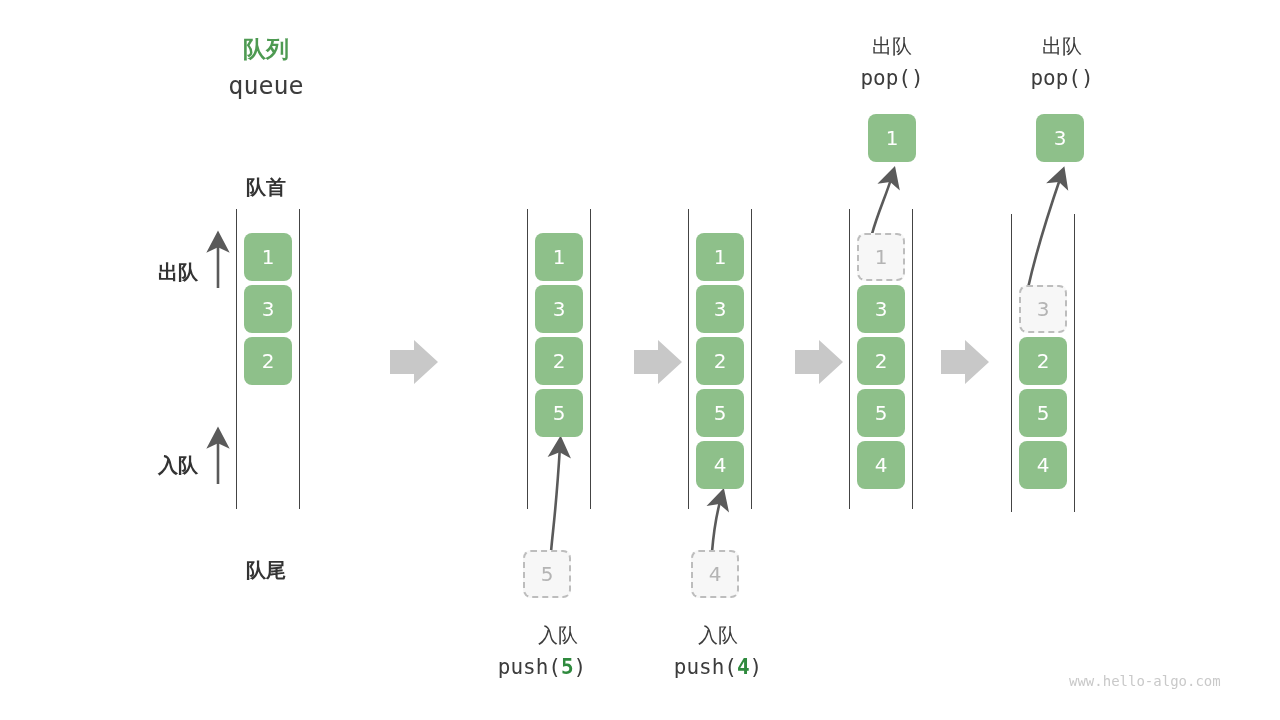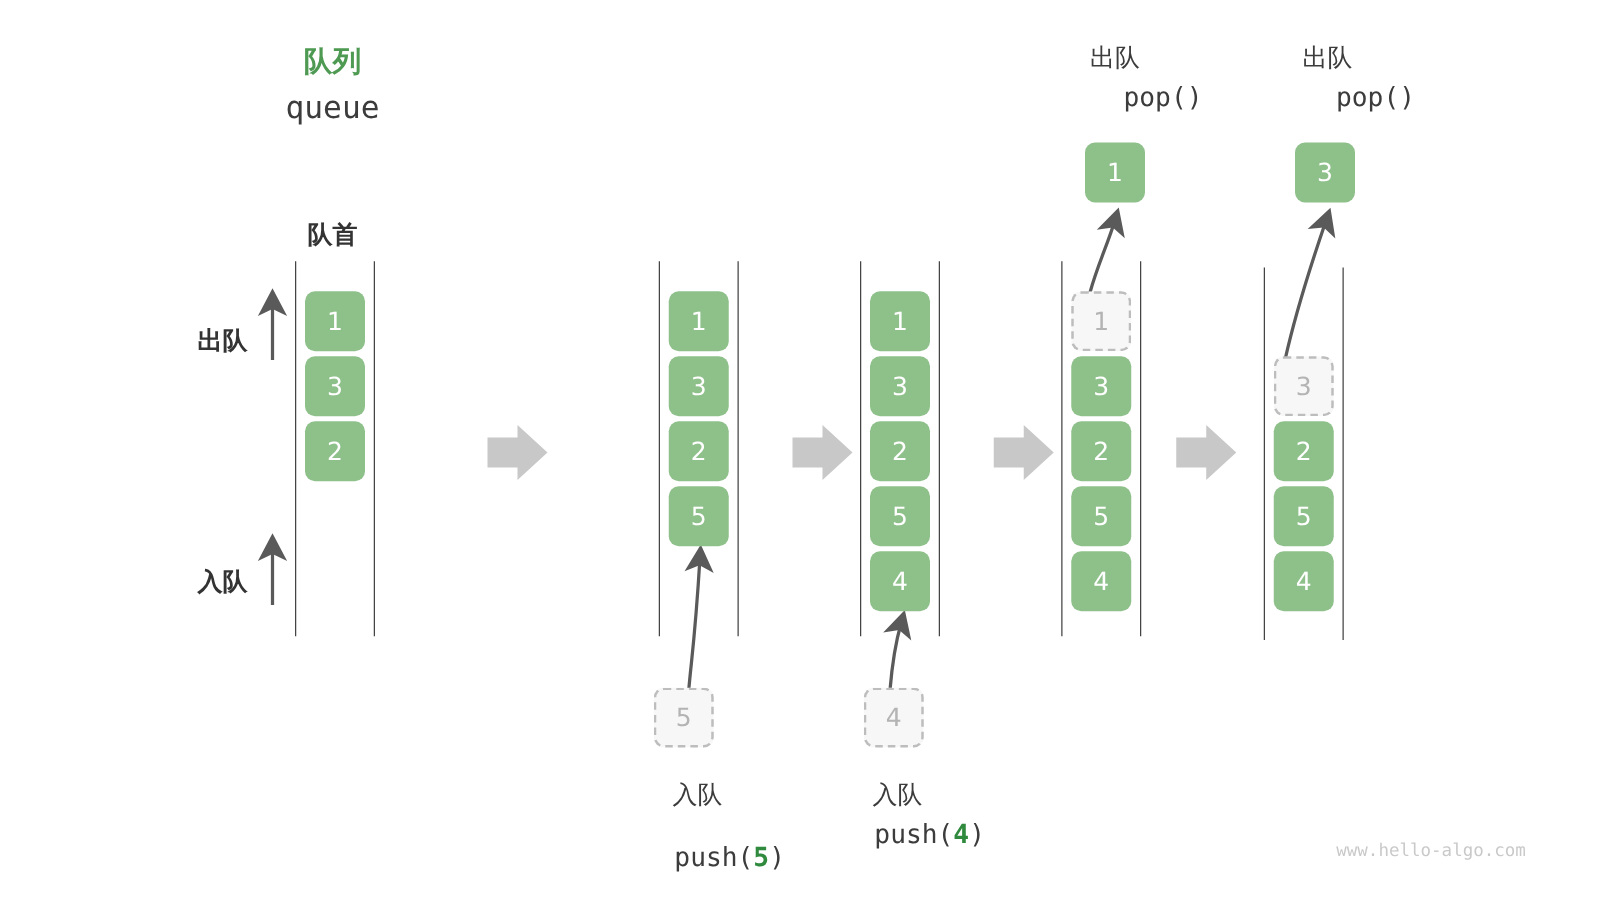--- a/index.html
+++ b/index.html
@@ -25,21 +25,21 @@
   }
   .label-cn{
     font-size:20px;font-weight:bold;color:#333333;
     text-align:center;white-space:nowrap;margin-top:16px;
   }
   .op-cn{
     font-size:20px;color:#3c3c3c;text-align:center;white-space:nowrap;
   }
   .op-code{
     font-family:"DejaVu Sans Mono","Liberation Mono",monospace;
-    font-size:21px;color:#3c3c3c;text-align:right;white-space:nowrap;
+    font-size:21px;color:#3c3c3c;text-align:center;white-space:nowrap;
   }
   .op-code .num{color:#2f8a3e;font-weight:bold;}
   .watermark{
     font-family:"DejaVu Sans Mono","Liberation Mono",monospace;
     font-size:14px;color:#c9c9c9;white-space:nowrap;
   }
 
   
   .node{
     width:48px;height:48px;border-radius:8px;
@@ -115,20 +115,21 @@
     </g>
     <g>
       <path d="M941,350 L965,350 L965,340 L989,362 L965,384 L965,374 L941,374 Z" fill="#c8c8c8"></path>
     </g>
   </svg>
 
   <div class="abs title-cn" style="left:196px;top:34px;width:140px;">队列</div>
   <div class="abs title-en" style="left:196px;top:71px;width:140px;">queue</div>
 
   <div class="abs label-cn" style="left:196px;top:158px;width:140px;">队首</div>
+  <div class="abs label-cn" style="left:196px;top:541px;width:140px;">队尾</div>
 
   <div class="abs label-cn" style="left:146px;top:243px;width:64px;">出队</div>
   <div class="abs label-cn" style="left:146px;top:436px;width:64px;">入队</div>
 
   <div class="rail" style="left:236px;top:209px;height:300px;"></div>
   <div class="rail" style="left:299px;top:209px;height:300px;"></div>
 
   <div class="abs node" style="left:244px;top:233px;">1</div>
   <div class="abs node" style="left:244px;top:285px;">3</div>
   <div class="abs node" style="left:244px;top:337px;">2</div>
@@ -137,21 +138,21 @@
   <div class="rail" style="left:590px;top:209px;height:300px;"></div>
 
   <div class="abs node" style="left:535px;top:233px;">1</div>
   <div class="abs node" style="left:535px;top:285px;">3</div>
   <div class="abs node" style="left:535px;top:337px;">2</div>
   <div class="abs node" style="left:535px;top:389px;">5</div>
 
   <div class="abs node ghost" style="left:523px;top:550px;">5</div>
 
   <div class="abs op-cn" style="left:488px;top:622px;width:140px;">入队</div>
-  <div class="abs op-code" style="left:488px;top:655px;width:140px;margin-top:19px;">push(<span class="num">5</span>)</div>
+  <div class="abs op-code" style="left:472px;top:655px;width:140px;">push(<span class="num">5</span>)</div>
 
   <div class="rail" style="left:688px;top:209px;height:300px;"></div>
   <div class="rail" style="left:751px;top:209px;height:300px;"></div>
 
   <div class="abs node" style="left:696px;top:233px;">1</div>
   <div class="abs node" style="left:696px;top:285px;">3</div>
   <div class="abs node" style="left:696px;top:337px;">2</div>
   <div class="abs node" style="left:696px;top:389px;">5</div>
   <div class="abs node" style="left:696px;top:441px;">4</div>
 

